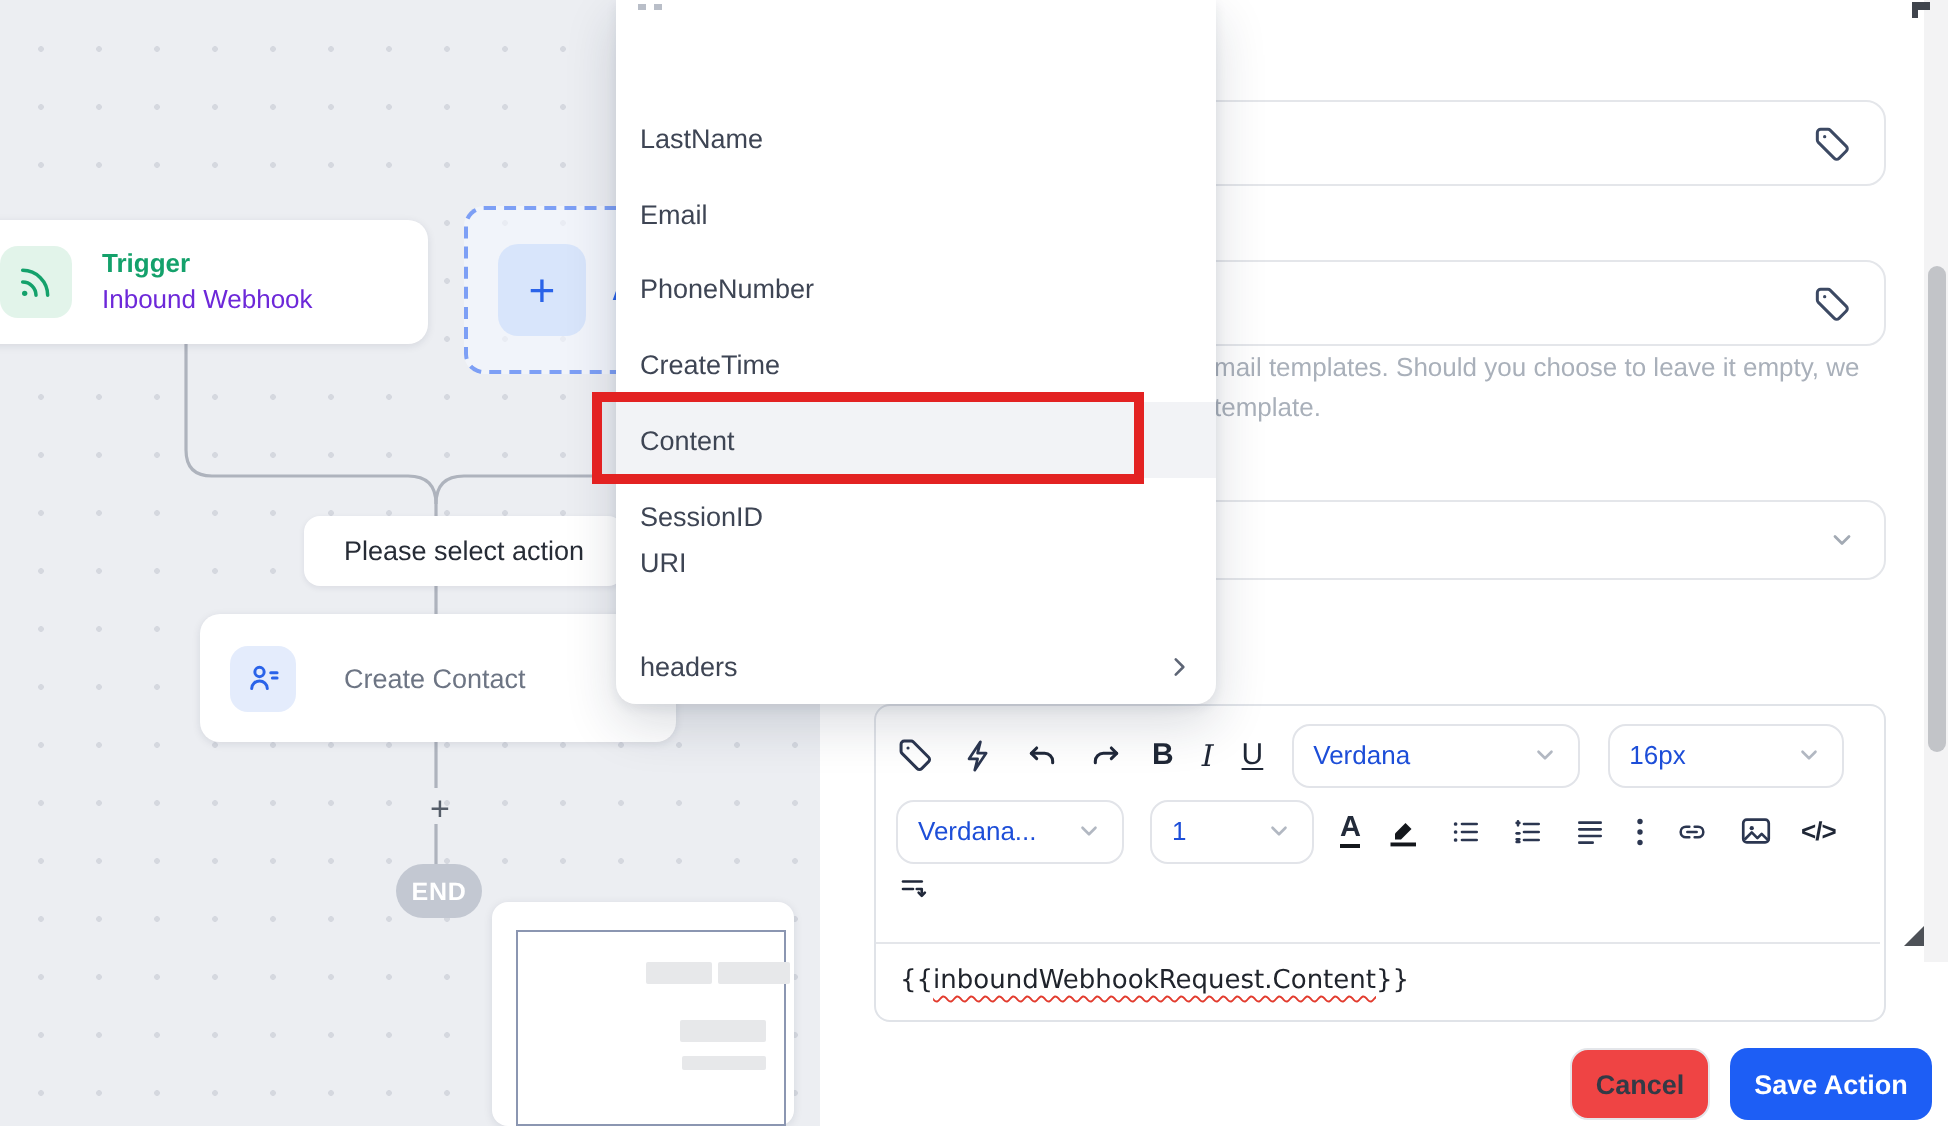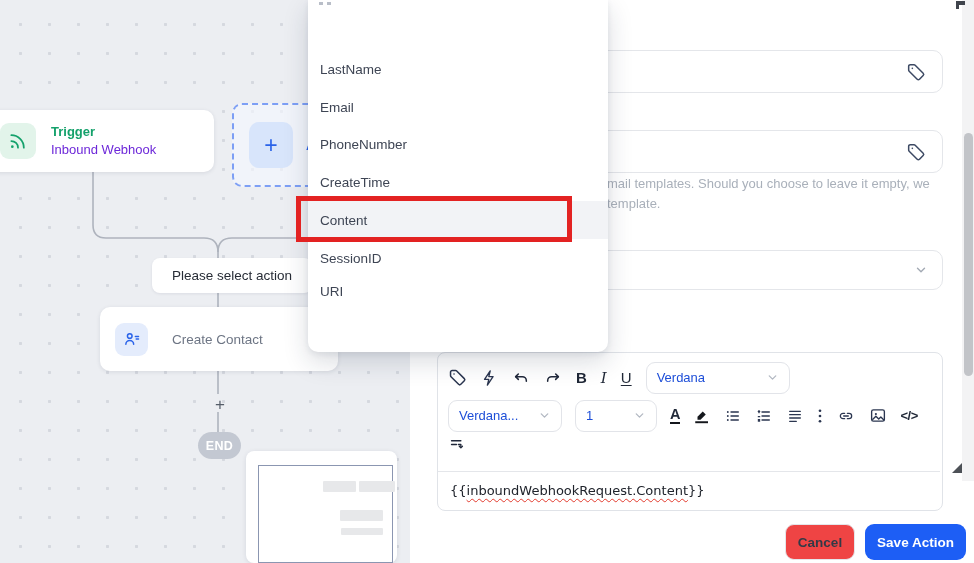--- a/index.html
+++ b/index.html
@@ -224,20 +224,26 @@
         </span>
         <span class="tb-btn tb-text tb-bold">B</span>
         <span class="tb-btn tb-text tb-italic">I</span>
         <span class="tb-btn tb-text tb-underline">U</span>
         <span class="tb-select" id="font-select">
           <span>Verdana</span>
           <svg width="13" height="13" viewBox="0 0 24 24" fill="none" stroke="#b2b8c2" stroke-width="2.4" stroke-linecap="round" stroke-linejoin="round">
               <path d="m6 9 6 6 6-6"></path>
             </svg>
         </span>
+        <span class="tb-select" id="size-select">
+          <span>16px</span>
+          <svg width="13" height="13" viewBox="0 0 24 24" fill="none" stroke="#b2b8c2" stroke-width="2.4" stroke-linecap="round" stroke-linejoin="round">
+              <path d="m6 9 6 6 6-6"></path>
+            </svg>
+        </span>
       </div>
 
       <div id="tb-row2" class="tb-row">
         <span class="tb-select" id="para-select">
           <span>Verdana...</span>
           <svg width="13" height="13" viewBox="0 0 24 24" fill="none" stroke="#b2b8c2" stroke-width="2.4" stroke-linecap="round" stroke-linejoin="round">
               <path d="m6 9 6 6 6-6"></path>
             </svg>
         </span>
         <span class="tb-select" id="level-select">
@@ -348,20 +354,28 @@
       </div>
     <div class="dd-item" style="top:163px;">
         <span>CreateTime</span>
       </div>
     <div class="dd-item hl" style="top:201px;">
         <span>Content</span>
       </div>
     <div class="dd-item" style="top:239px;">
         <span>SessionID</span>
       </div>
-    <div class="dd-item" style="top:272px;">
+    <div class="dd-item" style="top:262px;">
         <span>URI</span>
       </div>
+    <div class="dd-item" style="top:314px;">
+      <span>headers</span>
+      <span class="dd-chev">
+        <svg width="13" height="13" viewBox="0 0 24 24" fill="none" stroke="#5d6575" stroke-width="2.4" stroke-linecap="round" stroke-linejoin="round">
+            <path d="m9 5 7 7-7 7"></path>
+          </svg>
+      </span>
+    </div>
   </div>
 
   <div id="red-rect" class="abs"></div>
 
 </div>
 
 </body></html>

